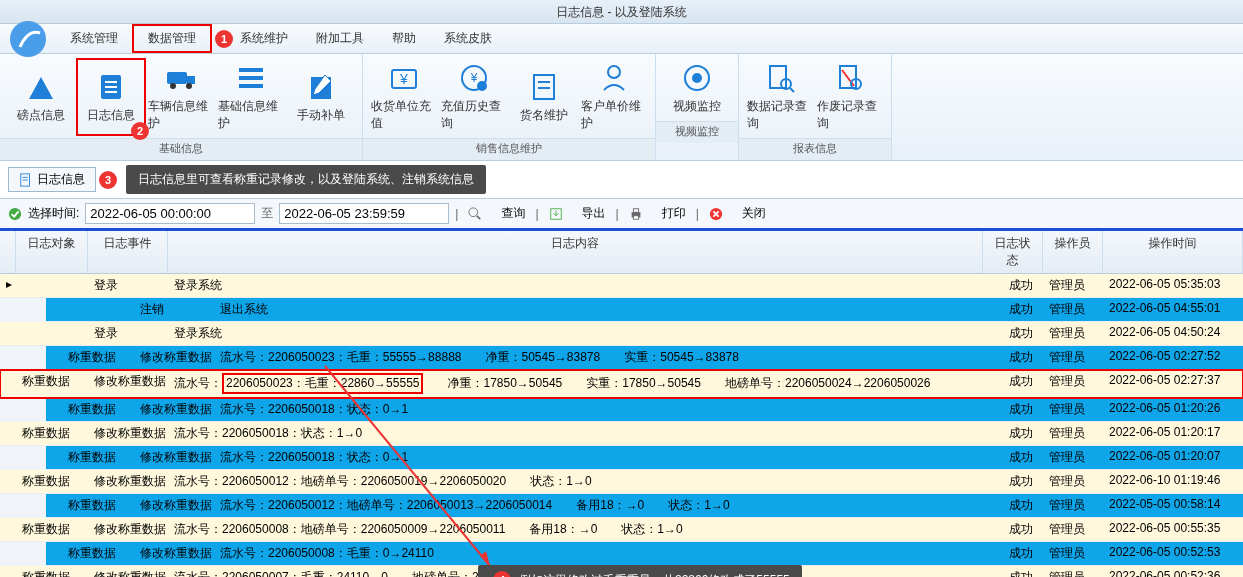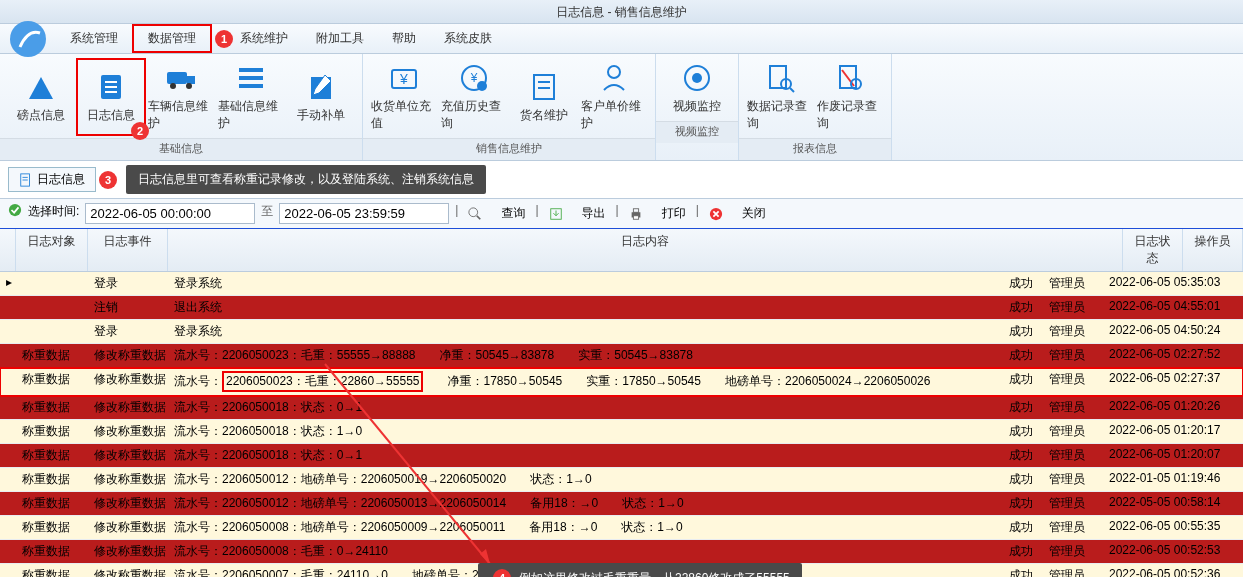--- a/index.html
+++ b/index.html
@@ -13,49 +13,49 @@
 .ribbon-group { display: flex; flex-direction: column; border-right: 1px solid #cde; }
 .ribbon-items { display: flex; padding: 4px 6px 2px; }
 .ribbon-btn { display: flex; flex-direction: column; align-items: center; justify-content: center; width: 70px; padding: 4px 2px; cursor: pointer; color: #333; }
 .ribbon-btn.annot-red { border: 2px solid #e00; }
 .ribbon-btn svg { margin-bottom: 4px; }
 .ribbon-group-label { text-align: center; font-size: 11px; color: #555; padding: 2px 0 4px; background: #e4ecf4; border-top: 1px solid #d4dce4; }
 .tab-area { display: flex; align-items: center; background: #fff; border-bottom: 1px solid #bcd; padding: 4px 8px; position: relative; }
 .tab { display: inline-flex; align-items: center; gap: 4px; padding: 3px 10px; border: 1px solid #9bc; background: #f4f8fc; }
 .annot-badge { display: inline-flex; width: 18px; height: 18px; border-radius: 50%; background: #e33; color: #fff; font-size: 11px; align-items: center; justify-content: center; margin: 0 3px; font-weight: bold; }
 .tooltip-dark { background: #4a4a4a; color: #fff; padding: 6px 12px; border-radius: 2px; margin-left: 6px; }
-.toolbar { display: flex; gap: 6px; padding: 4px 8px; background: #f4f8fc; border-bottom: 1px solid #1d4ed8; }
+.toolbar { display: flex; align-items: center; gap: 6px; padding: 4px 8px; background: #f4f8fc; border-bottom: 3px solid #1d4ed8; }
 .toolbar .input { border: 1px solid #abc; padding: 2px 4px; background: #fff; width: 170px; font-size: 13px; }
 .toolbar .sep { color: #666; }
 .tool-btn { display: inline-flex; align-items: center; gap: 19px; cursor: pointer; padding: 2px 4px; }
 .grid { position: relative; }
 .grid-header { display: flex; background: linear-gradient(#f4f8fc,#e4ecf4); border-bottom: 1px solid #bcd; }
 .grid-header .col { padding: 4px 6px; border-right: 1px solid #cde; color: #333; text-align: center; }
 .grid-body { }
 .row { display: flex; border-bottom: 1px solid #e8ecf0; }
 .row.alt { background: #fff8dc; }
-.row.plain { background: #b91c1c; }
+.row.plain { background: #0ea5e9; margin-left: 46px; }
 .row.highlight-red { outline: 2px solid #e00; outline-offset: -1px; position: relative; z-index: 2; }
 .cell { padding: 3px 6px; border-right: 1px solid transparent; white-space: nowrap; overflow: hidden; }
 .c-mark { width: 16px; }
 .c-obj { width: 72px; }
 .c-evt { width: 80px; }
 .c-content { flex: 1; }
 .c-status { width: 40px; text-align: left; }
 .c-op { width: 60px; }
 .c-time { width: 140px; }
 .highlight-box { border: 2px solid #e00; padding: 0 2px; display: inline-block; }
 .arrow-line { position: absolute; pointer-events: none; z-index: 5; }
 .callout { position: absolute; background: #4a4a4a; color: #fff; padding: 6px 12px; border-radius: 2px; z-index: 6; display: flex; align-items: center; }
 .icon-sm { width: 14px; height: 14px; }
 </style>
 </head>
 <body>
 
-<div class="title-bar">日志信息 - 销售信息维护</div>
+<div class="title-bar">日志信息 - 以及登陆系统</div>
 
 <div class="menu-bar">
   <span class="logo">
     <svg width="40" height="40" viewBox="0 0 40 40">
         <circle cx="20" cy="20" r="18" fill="#4a9de8"></circle>
         <path d="M12 28 Q20 10 32 14" stroke="#fff" stroke-width="3" fill="none"></path>
       </svg>
   </span>
   <span class="menu-item">系统管理</span>
   <span class="menu-item annot-red">数据管理</span>
@@ -240,20 +240,21 @@
 </div>
 
 <div class="grid">
   <div class="grid-header">
     <div class="col c-mark"></div>
     <div class="col c-obj">日志对象</div>
     <div class="col c-evt">日志事件</div>
     <div class="col c-content">日志内容</div>
     <div class="col c-status" style="width:60px">日志状态</div>
     <div class="col c-op">操作员</div>
+    <div class="col c-time">操作时间</div>
   </div>
   <div class="grid-body" id="grid-body">
       <div class="row alt">
         <div class="cell c-mark">▸</div>
         <div class="cell c-obj"></div>
         <div class="cell c-evt">登录</div>
         <div class="cell c-content">登录系统</div>
         <div class="cell c-status">成功</div>
         <div class="cell c-op">管理员</div>
         <div class="cell c-time">2022-06-05 05:35:03</div>
@@ -321,21 +322,21 @@
         <div class="cell c-op">管理员</div>
         <div class="cell c-time">2022-06-05 01:20:07</div>
       </div>
       <div class="row alt">
         <div class="cell c-mark"></div>
         <div class="cell c-obj">称重数据</div>
         <div class="cell c-evt">修改称重数据</div>
         <div class="cell c-content">流水号：2206050012：地磅单号：2206050019→2206050020　　状态：1→0</div>
         <div class="cell c-status">成功</div>
         <div class="cell c-op">管理员</div>
-        <div class="cell c-time">2022-01-05 01:19:46</div>
+        <div class="cell c-time">2022-06-10 01:19:46</div>
       </div>
       <div class="row plain">
         <div class="cell c-mark"></div>
         <div class="cell c-obj">称重数据</div>
         <div class="cell c-evt">修改称重数据</div>
         <div class="cell c-content">流水号：2206050012：地磅单号：2206050013→2206050014　　备用18：→0　　状态：1→0</div>
         <div class="cell c-status">成功</div>
         <div class="cell c-op">管理员</div>
         <div class="cell c-time">2022-05-05 00:58:14</div>
       </div>

